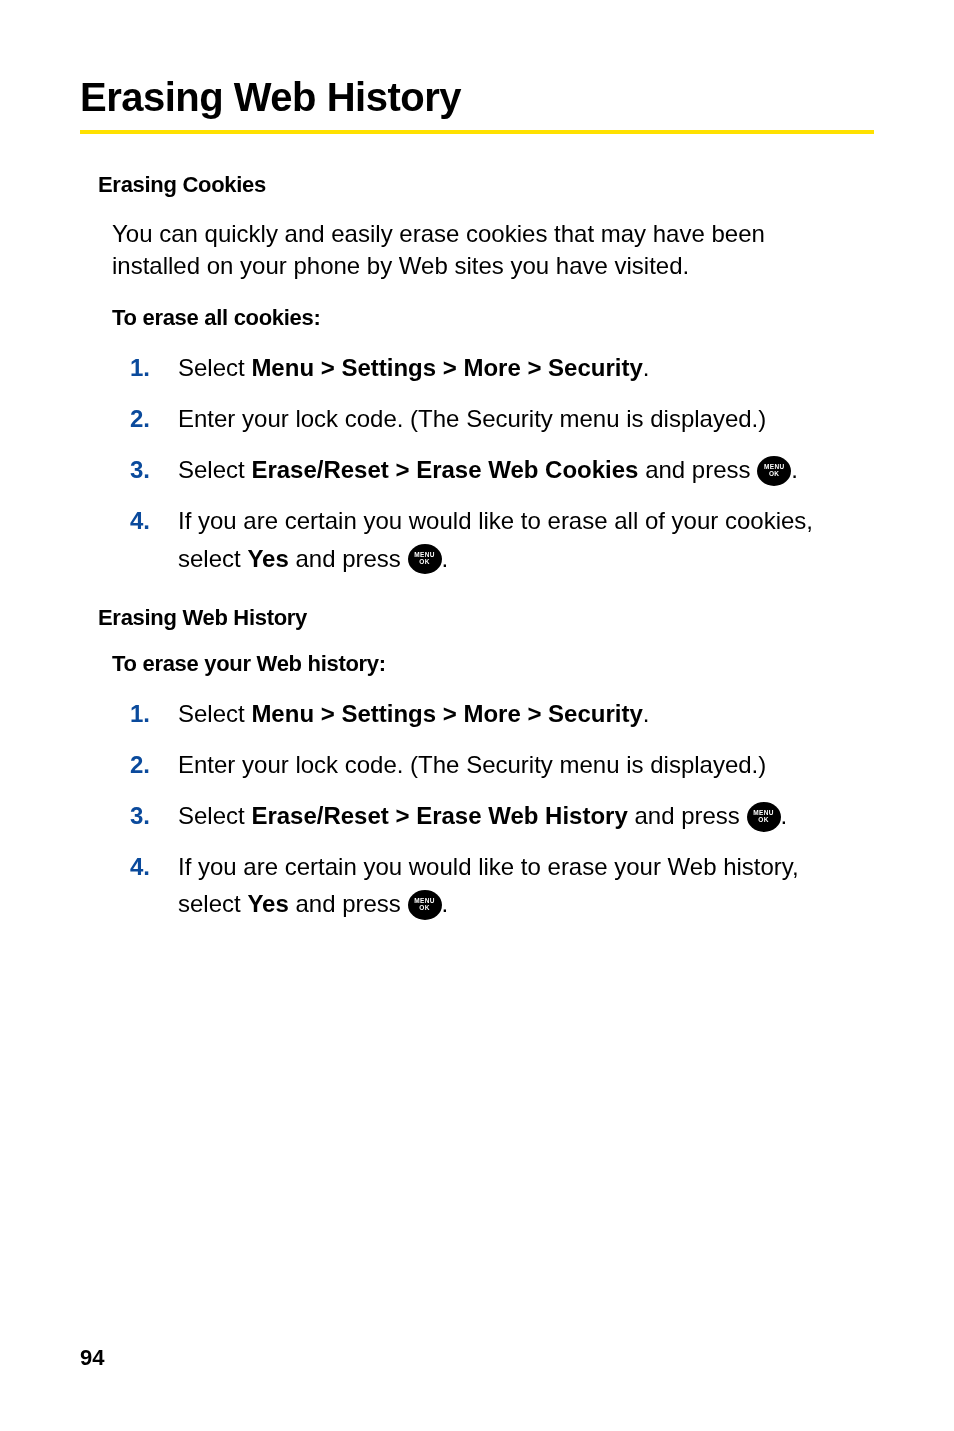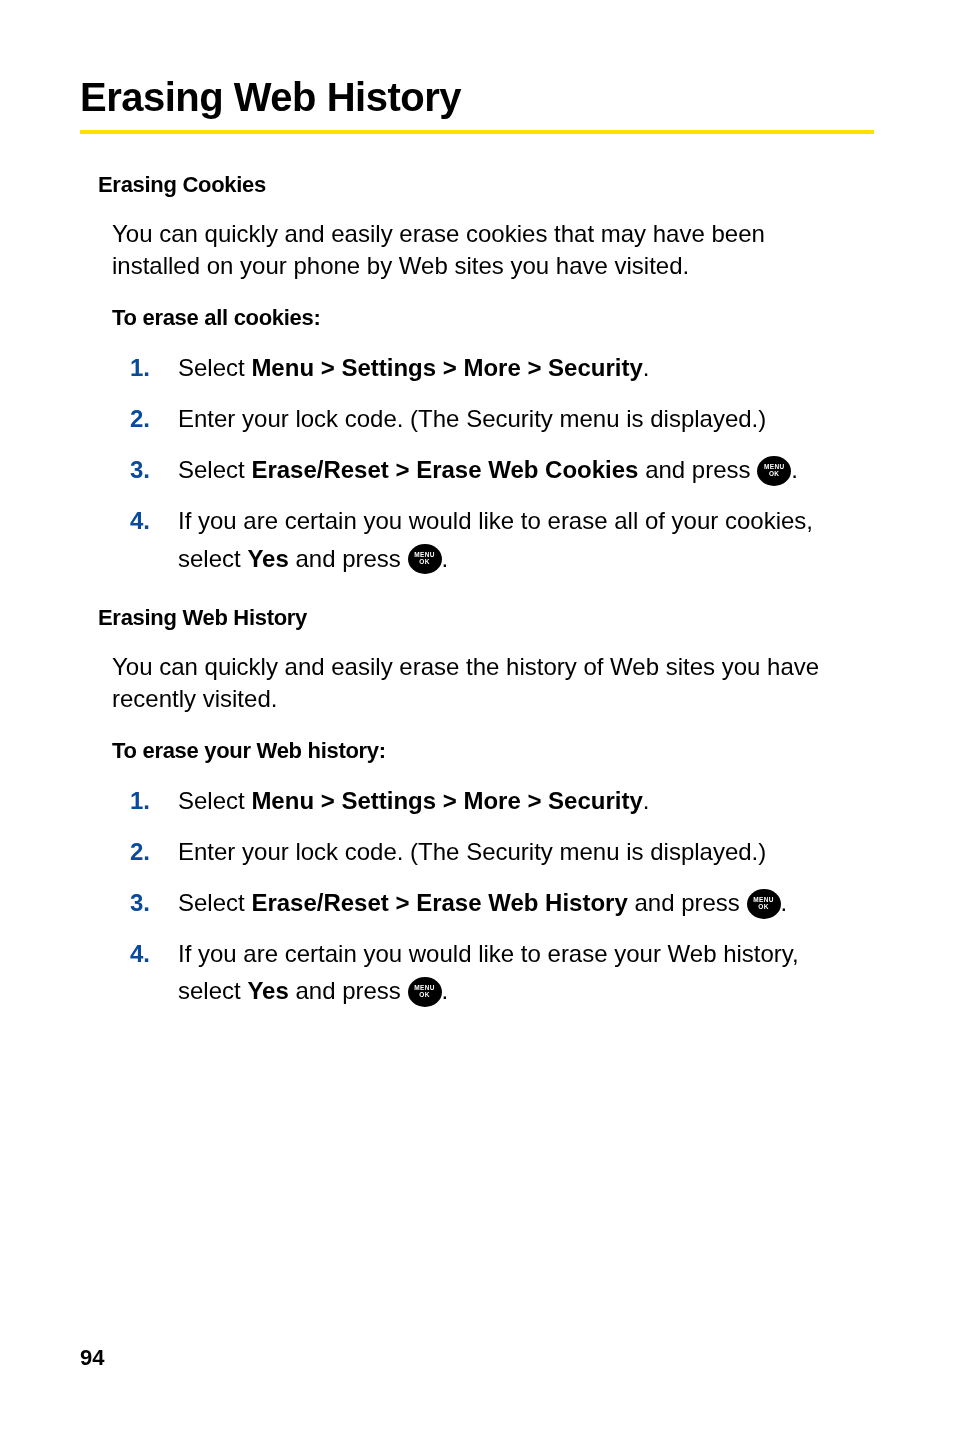--- a/index.html
+++ b/index.html
@@ -139,21 +139,20 @@
     <span>If you are certain you would like to erase all of your cookies, select </span><span class="b">Yes</span><span> and press </span>
     <span class="menu-ok-icon">
         <span class="inner">MENU
 OK</span>
       </span><span>.</span>
   </li>
 </ol>
 
 <div class="section-block2">
   <h2 class="section-heading">Erasing Web History</h2>
-  <p class="body-text">You can quickly and easily erase the history of Web sites you have recently visited.</p>
   <p class="sub-instruction">To erase your Web history:</p>
   <ol class="steps">
     <li>
       <span>Select </span><span class="b">Menu &gt; Settings &gt; More &gt; Security</span><span>.</span>
     </li>
     <li>
       <span>Enter your lock code. (The Security menu is displayed.)</span>
     </li>
     <li>
       <span>Select </span><span class="b">Erase/Reset &gt; Erase Web History</span><span> and press </span>

